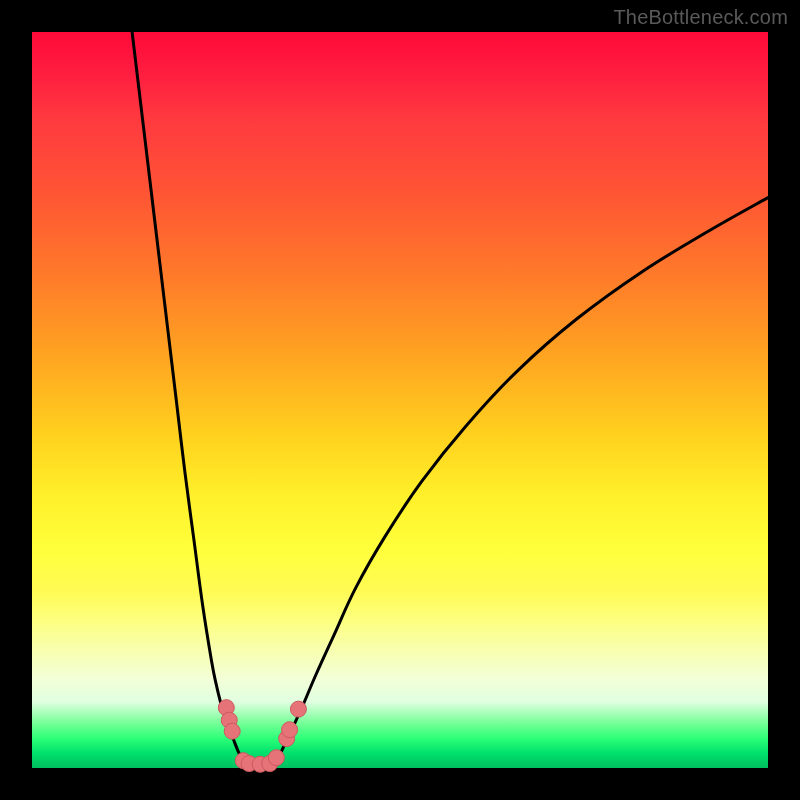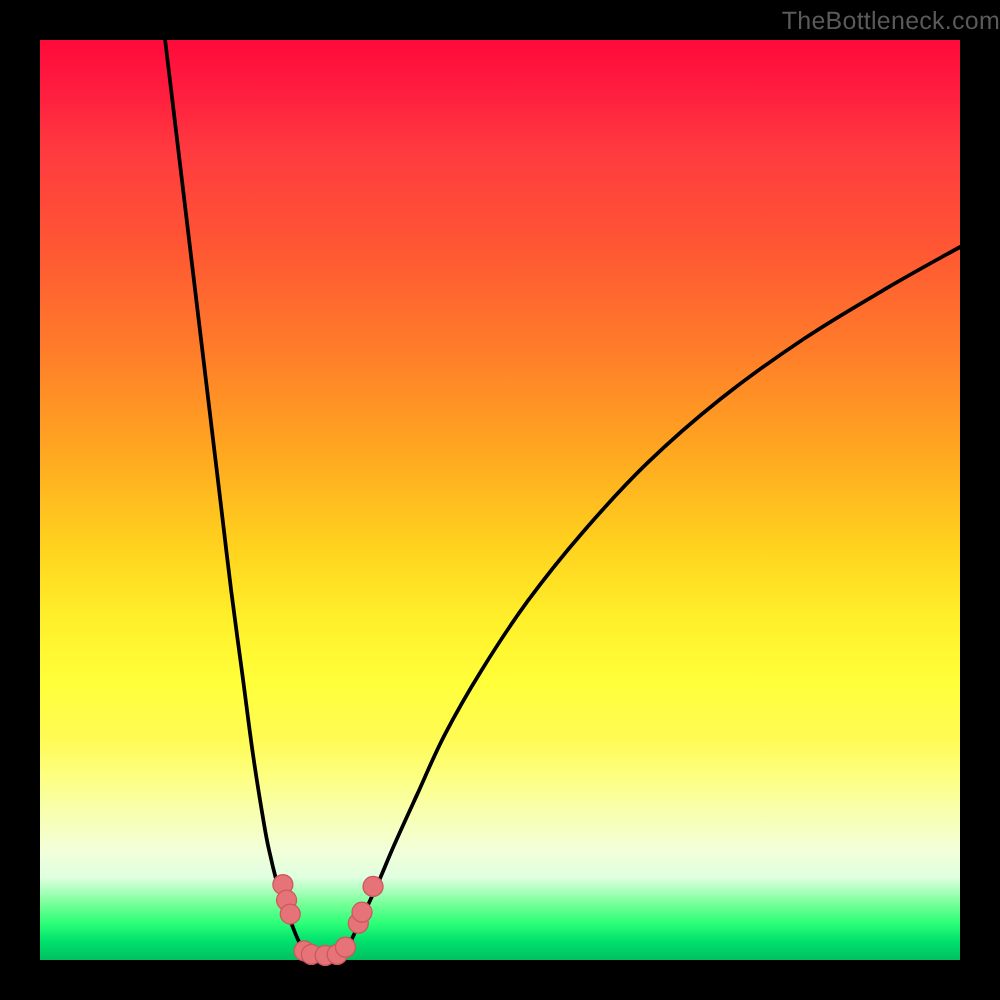--- a/index.html
+++ b/index.html
@@ -44,21 +44,21 @@
       #e0ffe0 91%,
       #72ff96 94%,
       #2cff78 96%,
       #00e06c 98%,
       #00c060 100%
     );
   }
   .watermark {
     position: absolute;
     top: 6px;
-    right: 0;
+    right: 12px;
     color: #5a5a5a;
     font-size: 20px;
     font-weight: 500;
     letter-spacing: 0.2px;
     user-select: none;
   }
   svg.curves {
     position: absolute;
     top: 0;
     left: 0;

